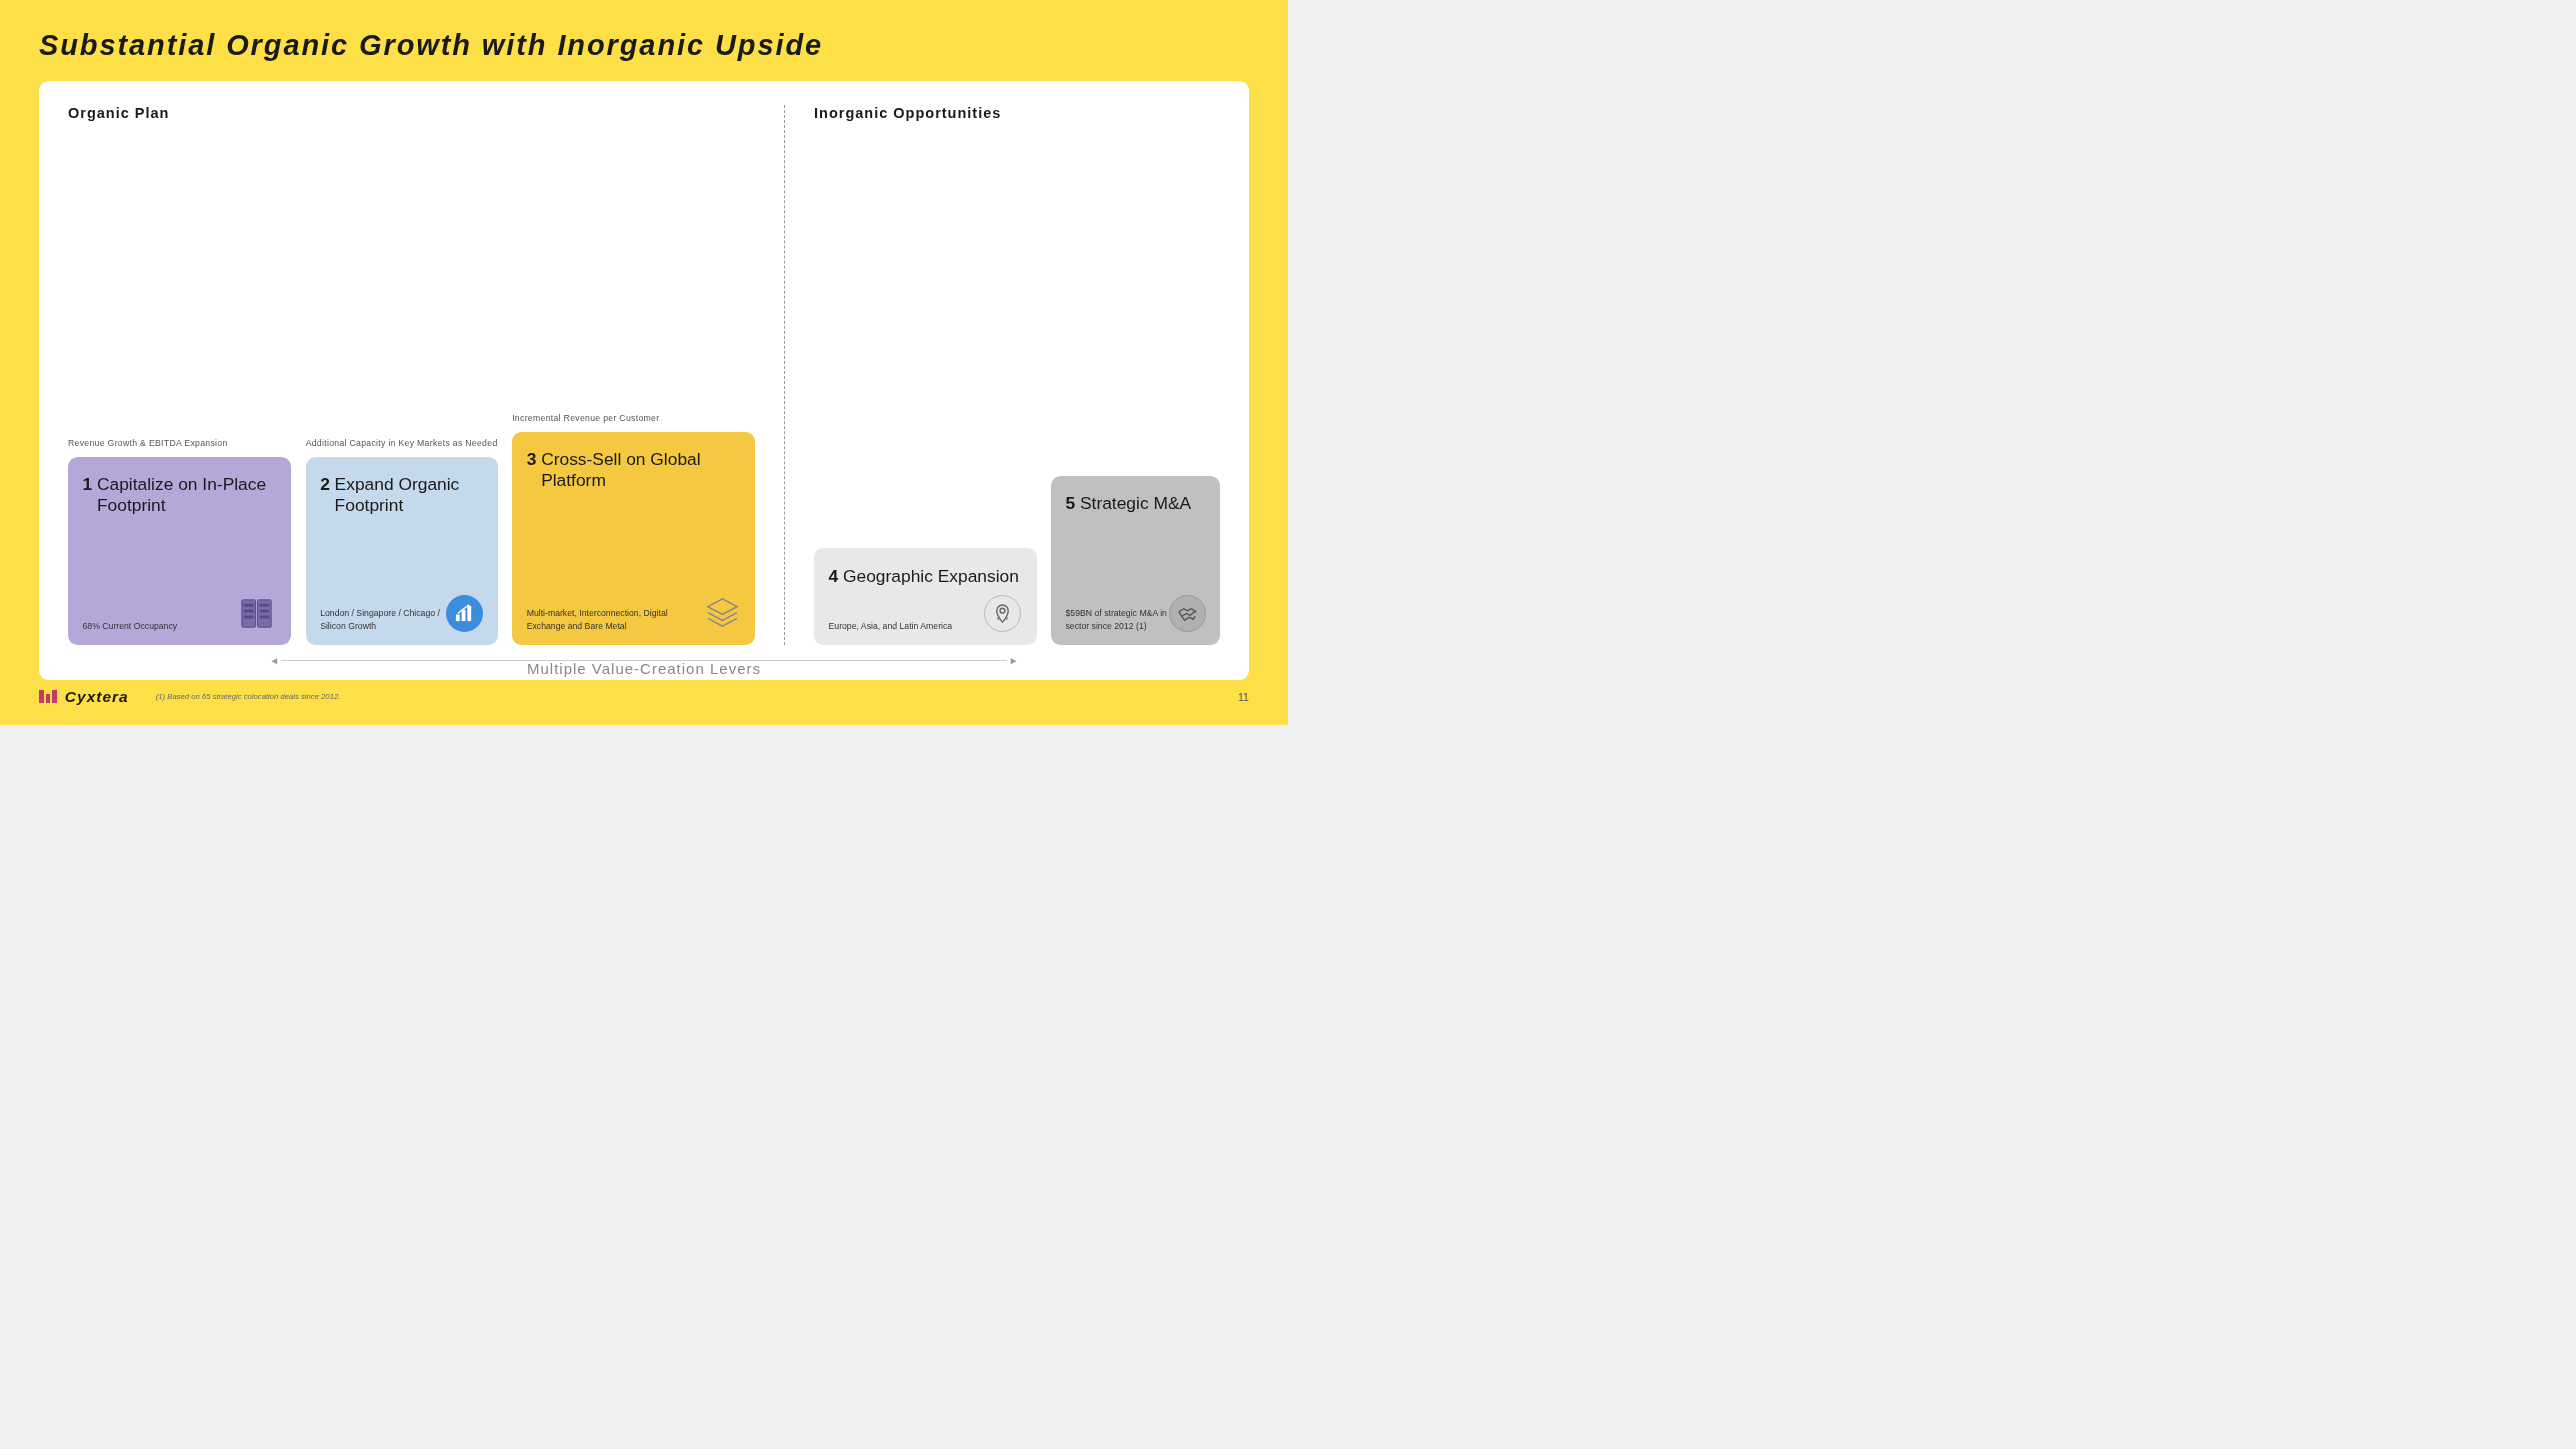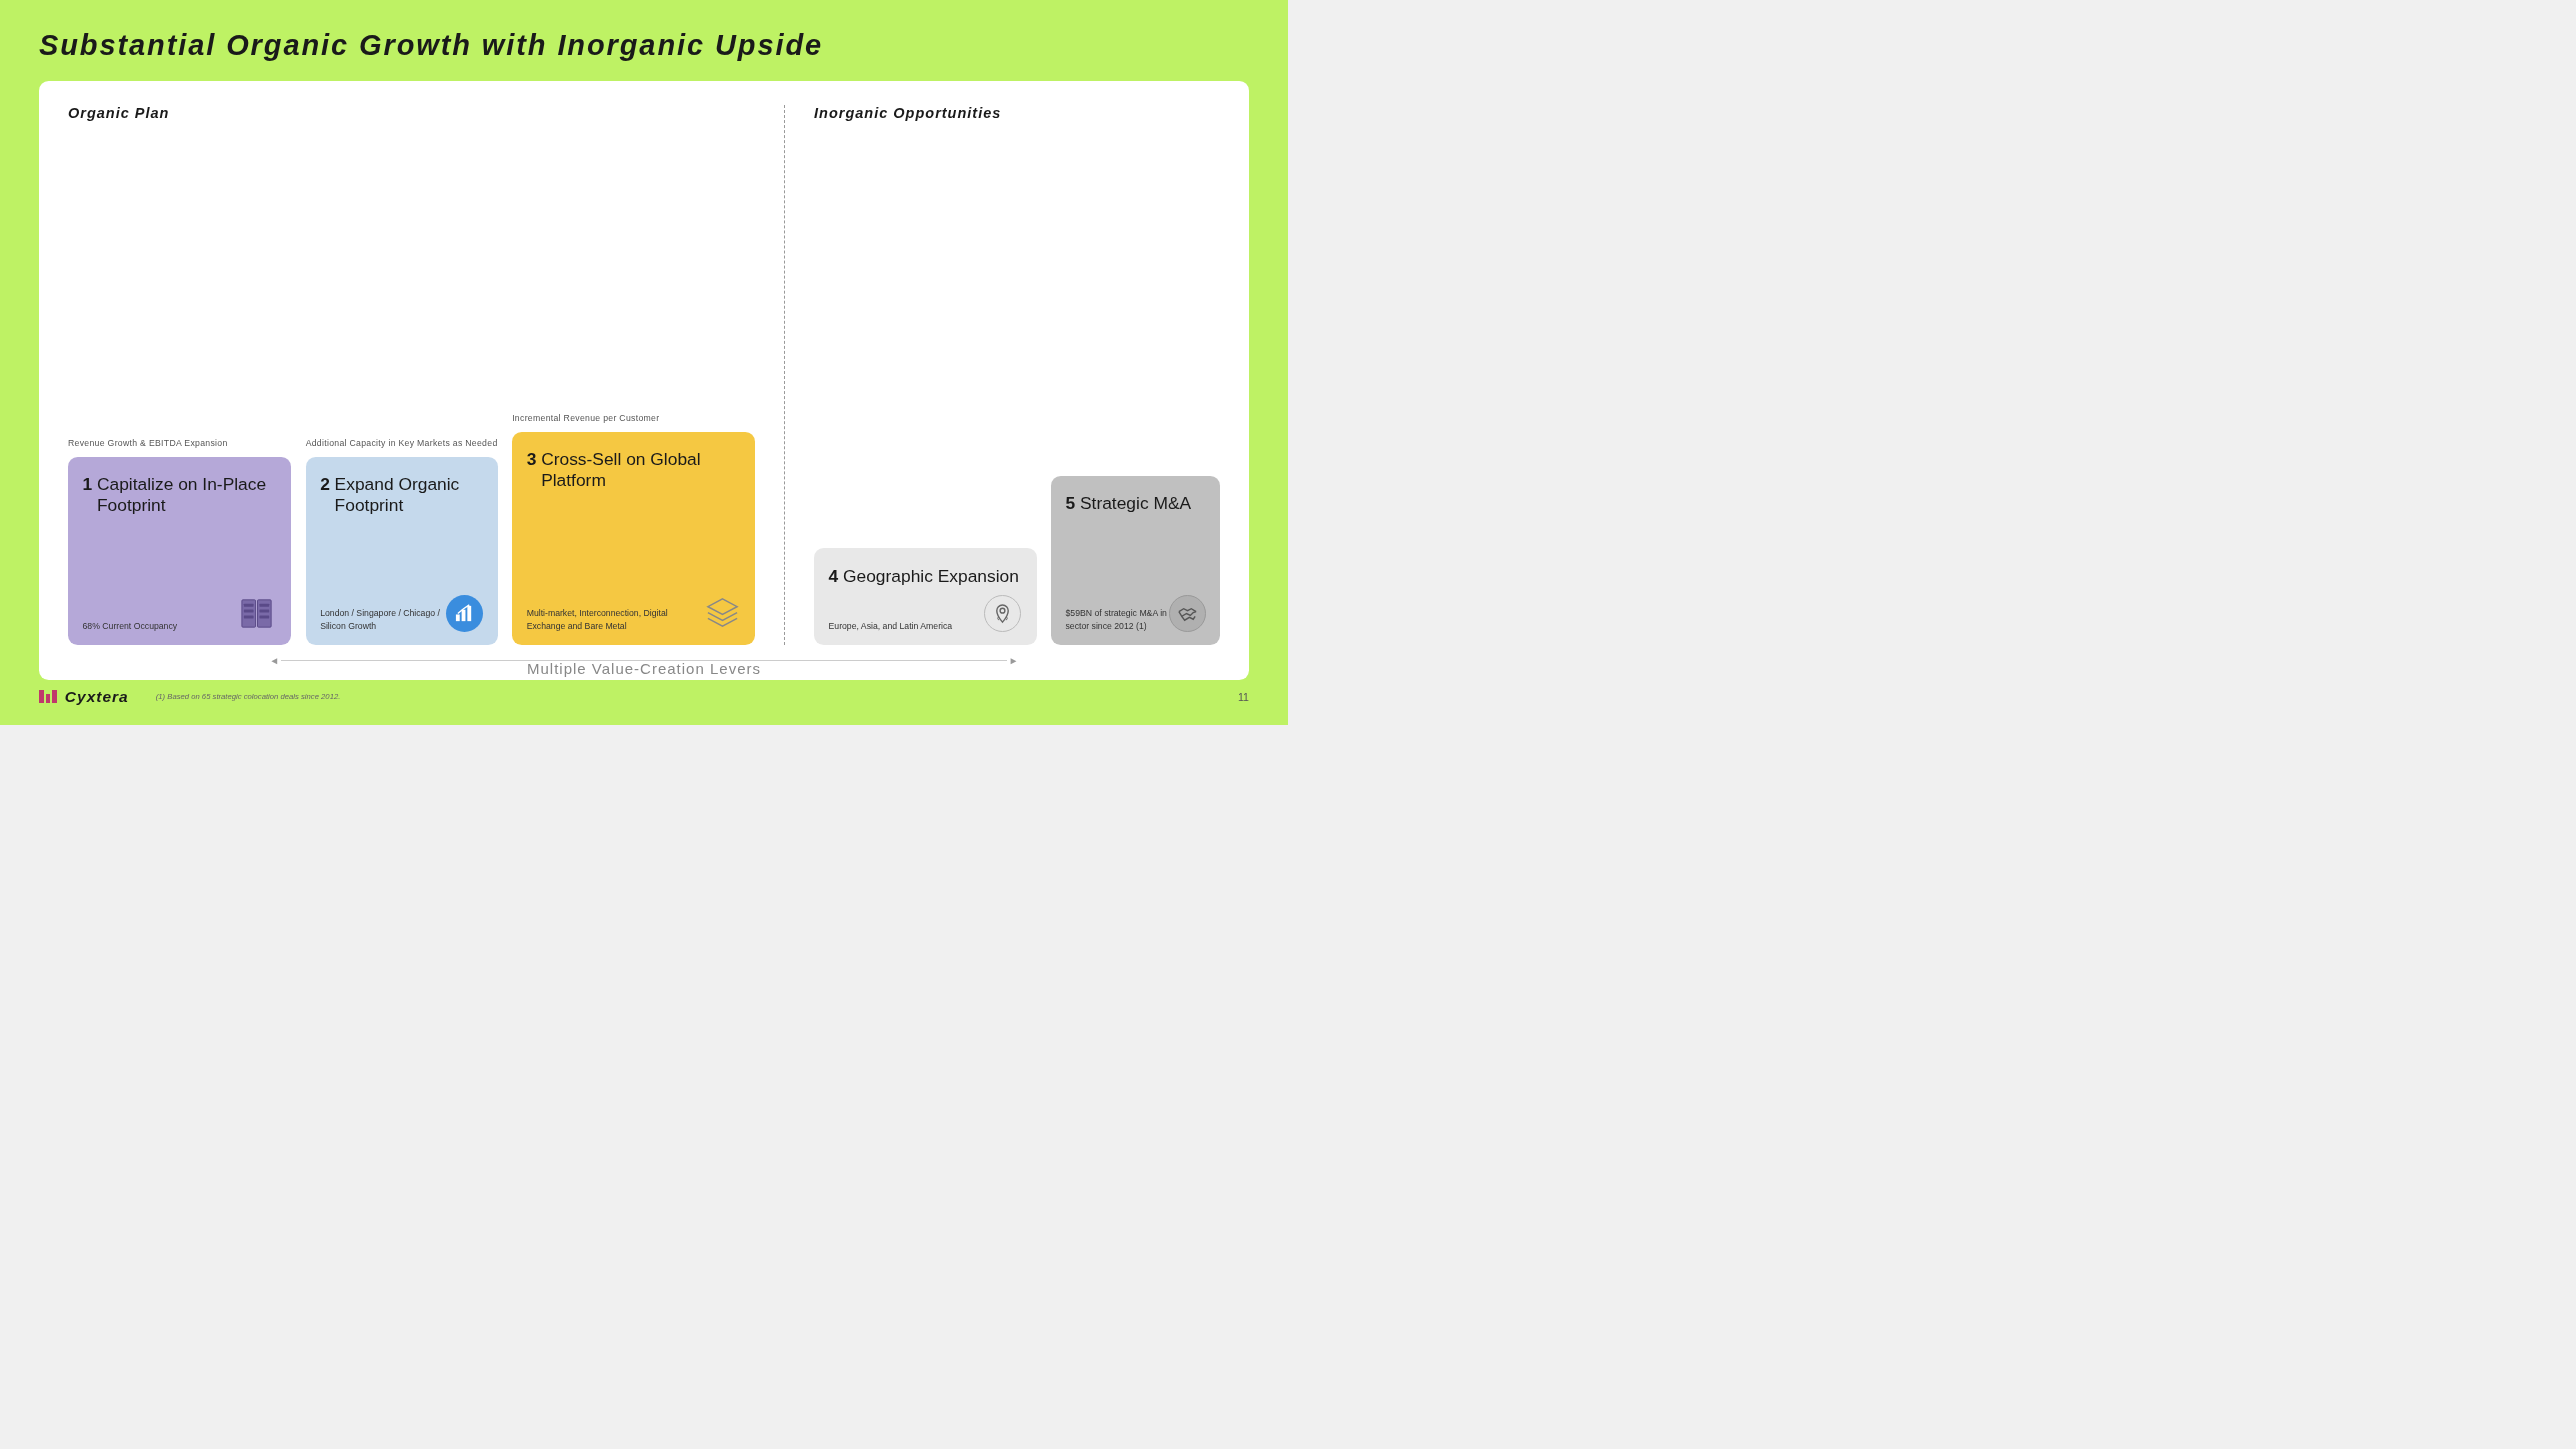--- a/index.html
+++ b/index.html
@@ -7,21 +7,21 @@
       width: 1288px;
       height: 725px;
       background: #f0f0f0;
       font-family: 'Arial', sans-serif;
       overflow: hidden;
       transform-origin: top left;
     }
     .page {
       width: 1288px;
       height: 725px;
-      background: #bef264;
+      background: #fde047;
       padding: 29px 39px 19.3px 39px;
       display: flex;
       flex-direction: column;
     }
     .title {
       font-size: 29px;
       font-weight: 900;
       letter-spacing: 1.9px;
       color: #1a1a1a;
       margin-bottom: 19.3px;
@@ -53,21 +53,20 @@
       flex: 0 0 406px;
       display: flex;
       flex-direction: column;
     }
     .section-label {
       font-size: 14.5px;
       font-weight: 700;
       letter-spacing: 1px;
       color: #1a1a1a;
       margin-bottom: 2px;
-      font-style: italic;
     }
     .small-label {
       font-size: 8.7px;
       color: #555;
       letter-spacing: 0.3px;
       line-height: 1.4;
     }
     
     .card-1 {
       background: #b5a8d8;

